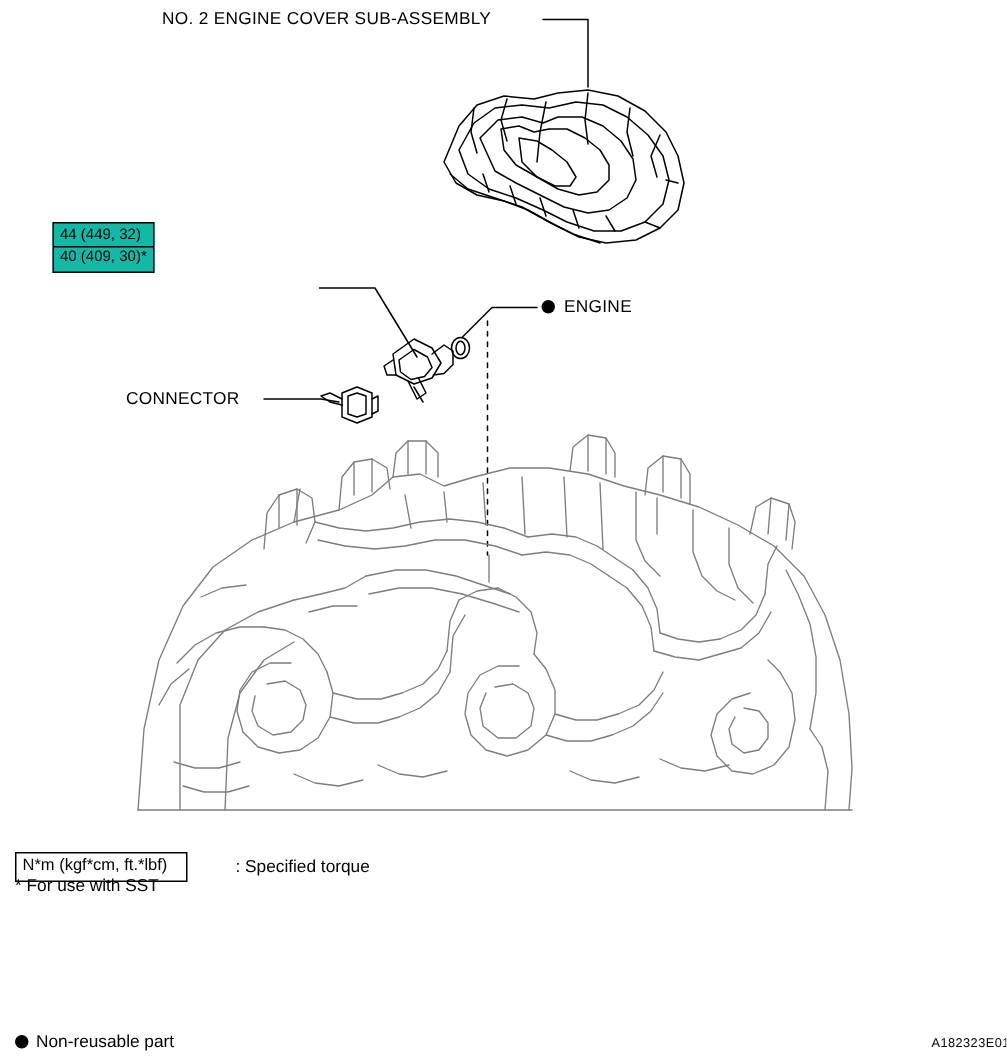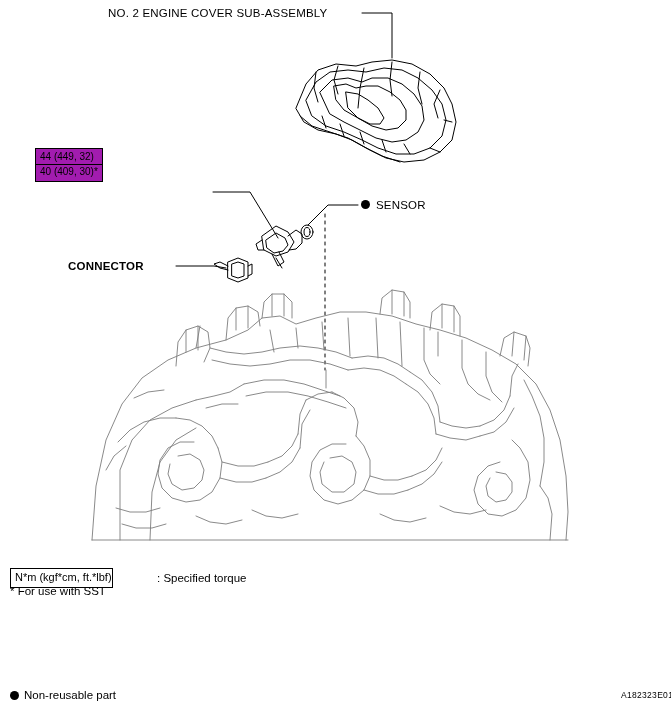--- a/index.html
+++ b/index.html
@@ -29,41 +29,41 @@
     position: absolute;
     font-size: 11.5px;
     line-height: 13px;
     letter-spacing: 0.2px;
     white-space: nowrap;
     color: #000;
   }
   .torque-box {
     position: absolute;
     border: 1px solid #000;
-    background: #a21caf;
+    background: #14b8a6;
     padding: 2px 4px 3px 4px;
     font-size: 10px;
     line-height: 12px;
     white-space: nowrap;
   }
   .torque-box .row {
     display: block;
   }
   .torque-box .divider {
     display: block;
     border-top: 1px solid #000;
     margin: 1px -4px;
     height: 0;
   }
   .legend-box {
     position: absolute;
     display: inline-block;
     border: 1px solid #000;
     background: #fff;
-    padding: 2px 0 3px 4px;
+    padding: 2px 12px 3px 4px;
     font-size: 11px;
     line-height: 13px;
     white-space: nowrap;
   }
   .legend-row {
     position: absolute;
     font-size: 11.5px;
     line-height: 14px;
     white-space: nowrap;
   }
@@ -244,23 +244,23 @@
   <div class="lbl" style="left:108px; top:7px;">NO. 2 ENGINE COVER SUB-ASSEMBLY</div>
 
   <div class="torque-box" style="left:35px; top:148px;">
     <span class="row">44 (449, 32)</span>
     <span class="divider"></span>
     <span class="row">40 (409, 30)*</span>
   </div>
 
 
   <div class="dot-marker" style="left:361px; top:200px;"></div>
-  <div class="lbl" style="left:376px; top:199px;">SENSOR</div>
-
-  <div class="lbl" style="left:68px; top:260px;font-weight:bold;">CONNECTOR</div>
+  <div class="lbl" style="left:376px; top:199px;">ENGINE</div>
+
+  <div class="lbl" style="left:84px; top:260px;">CONNECTOR</div>
 
   <div class="legend-box" style="left:10px; top:568px;">N*m (kgf*cm, ft.*lbf)</div>
   <div class="legend-after" style="left:133px; top:571px;margin-left:24px;">: Specified torque</div>
 
   <div class="legend-row" style="left:10px; top:584px;">* For use with SST</div>
 
   <div class="legend-row" style="left:10px; top:688px;">
     <span class="bullet-dot"></span><span>Non-reusable part</span>
   </div>
 

